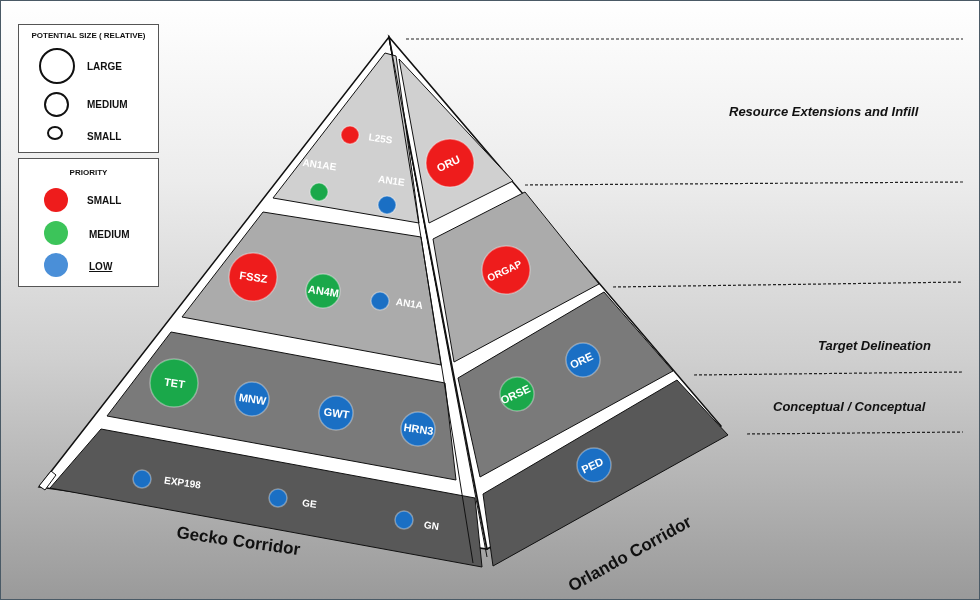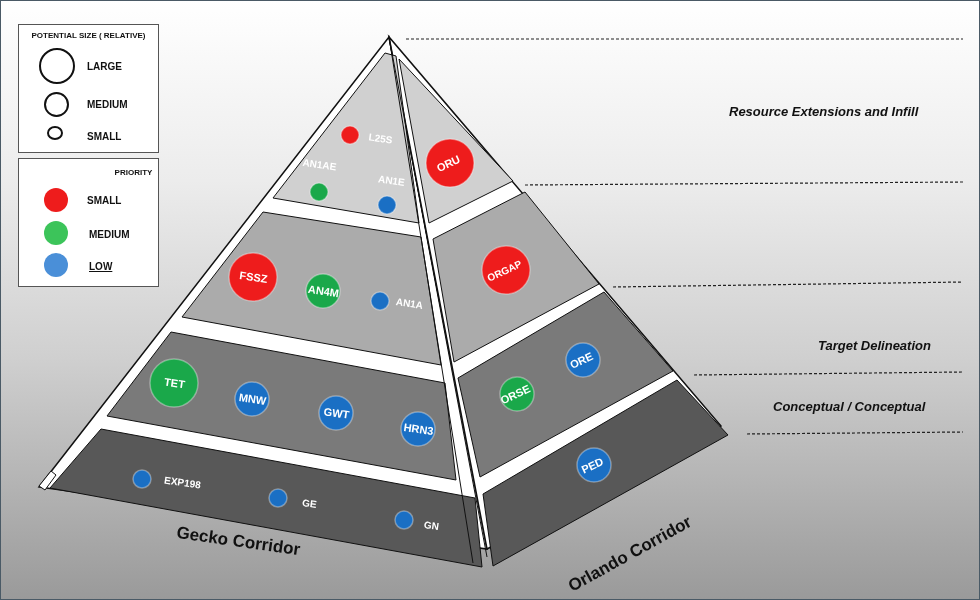--- a/index.html
+++ b/index.html
@@ -87,21 +87,21 @@
     <div class="legend-title" style="top:6px;">POTENTIAL SIZE ( RELATIVE)</div>
     <div class="lg-circle" style="left:20px;top:23px;width:36px;height:36px;border:2px solid #111;"></div>
     <div class="legend-label" style="left:68px;top:36px;">LARGE</div>
     <div class="lg-circle" style="left:25px;top:67px;width:25px;height:25px;border:2px solid #111;"></div>
     <div class="legend-label" style="left:68px;top:74px;">MEDIUM</div>
     <div class="lg-circle" style="left:28px;top:101px;width:16px;height:14px;border:2px solid #111;"></div>
     <div class="legend-label" style="left:68px;top:106px;">SMALL</div>
   </div>
 
   <div class="legend-box" style="left:17px;top:157px;width:141px;height:129px;">
-    <div class="legend-title" style="top:9px;margin-left:45px;">PRIORITY</div>
+    <div class="legend-title" style="top:9px;">PRIORITY</div>
     <div class="lg-circle" style="left:25px;top:29px;width:24px;height:24px;background:#ee1c1c;"></div>
     <div class="legend-label" style="left:68px;top:36px;">SMALL</div>
     <div class="lg-circle" style="left:25px;top:62px;width:24px;height:24px;background:#3cc45a;"></div>
     <div class="legend-label" style="left:70px;top:70px;">MEDIUM</div>
     <div class="lg-circle" style="left:25px;top:94px;width:24px;height:24px;background:#4a8fd8;"></div>
     <div class="legend-label" style="left:70px;top:102px;text-decoration:underline;">LOW</div>
   </div>
 
   <div class="tier-label" style="left:728px;top:103px;">Resource Extensions and Infill</div>
   <div class="tier-label" style="left:817px;top:321px;margin-top:16px;">Target Delineation</div>

